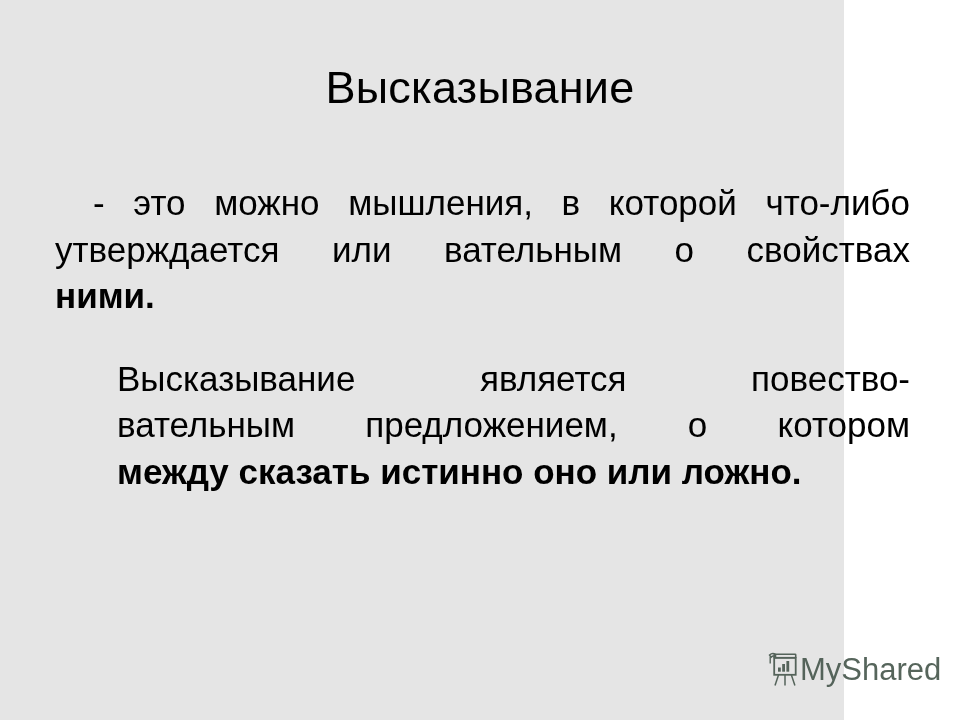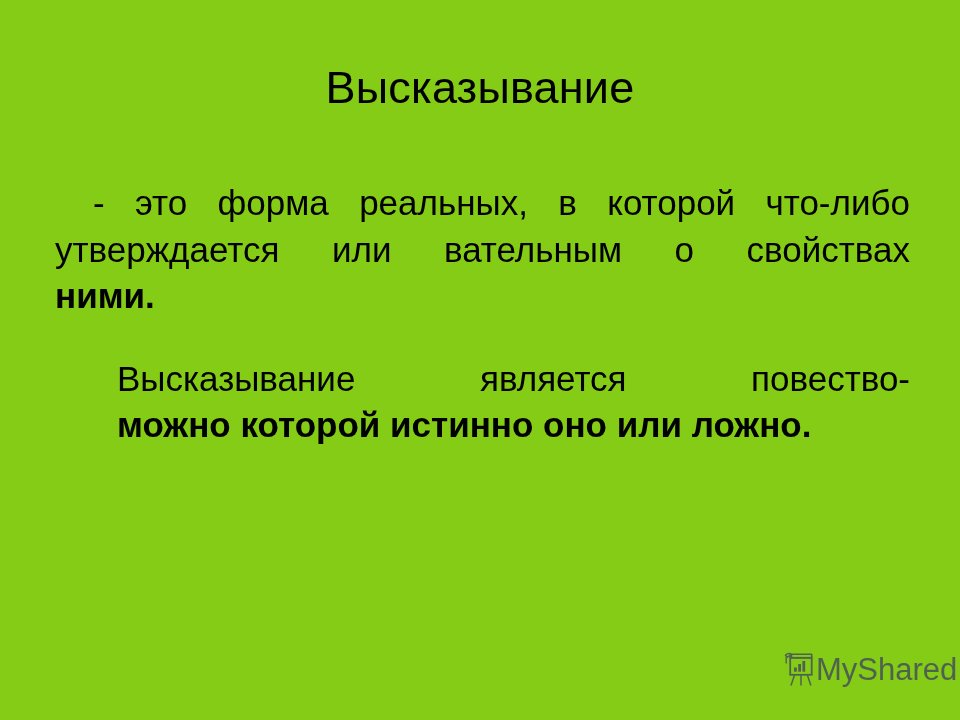--- a/index.html
+++ b/index.html
@@ -12,23 +12,23 @@
     background: #ffffff;
     font-family: "Liberation Sans", "DejaVu Sans", sans-serif;
     color: #000000;
     overflow: hidden;
     position: relative;
   }
 
   .slide {
     position: absolute;
     inset: 0;
-    width: 960px;
+    width: 844px;
     height: 720px;
-    background: #84cc16;
+    background: #e5e5e5;
   }
 
   
   .slide-title {
     position: absolute;
     left: 0;
     top: 62px;
     width: 960px;
     text-align: center;
     font-size: 45px;
@@ -86,21 +86,21 @@
   }
   .para-indent > .jline:first-child {
     text-indent: 0;
     padding-left: 62px;
     margin-top: 36px;
   }
 
   
   .watermark {
     position: absolute;
-    left: 782px;
+    left: 766px;
     top: 652px;
     display: flex;
     align-items: center;
     gap: 0;
     opacity: 0.95;
   }
   .watermark-icon {
     width: 34px;
     height: 36px;
     display: block;
@@ -118,28 +118,29 @@
 </head>
 <body>
 
 <div class="slide">
 
   <div class="slide-title">Высказывание</div>
 
   <div class="body-block">
 
     <p class="para para-dash">
-      <span class="jline">-  это  форма  реальных,  в  которой  что-либо</span>
+      <span class="jline">-  это  можно  мышления,  в  которой  что-либо</span>
       <span class="jline">утверждается  или  вательным  о  свойствах</span>
       <span class="jline last">ними.</span>
     </p>
 
     <p class="para para-indent">
       <span class="jline">Высказывание   является   повество-</span>
-      <span class="jline last">можно которой истинно оно или ложно.</span>
+      <span class="jline">вательным   предложением,  о  котором</span>
+      <span class="jline last">между сказать истинно оно или ложно.</span>
     </p>
 
   </div>
 
   <div class="watermark">
     <span class="watermark-icon">
       <svg viewBox="0 0 34 36" width="34" height="36" xmlns="http://www.w3.org/2000/svg">
 
         <path d="M3.5 3.0 C5.5 1.2 8.0 1.2 9.6 2.6 L9.6 5.0 C8.2 3.8 6.4 3.9 5.2 5.2 Z" fill="none" stroke="#4d5d53" stroke-width="1.4"></path>
         <path d="M4.2 4.4 L4.2 11.5" fill="none" stroke="#4d5d53" stroke-width="1.4"></path>

